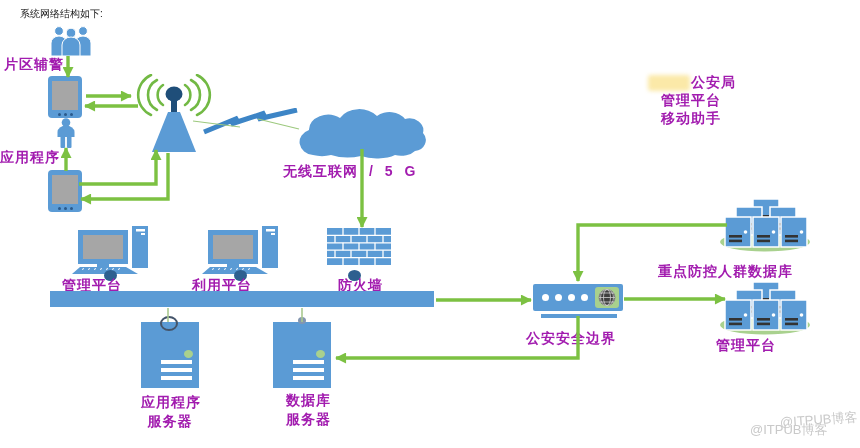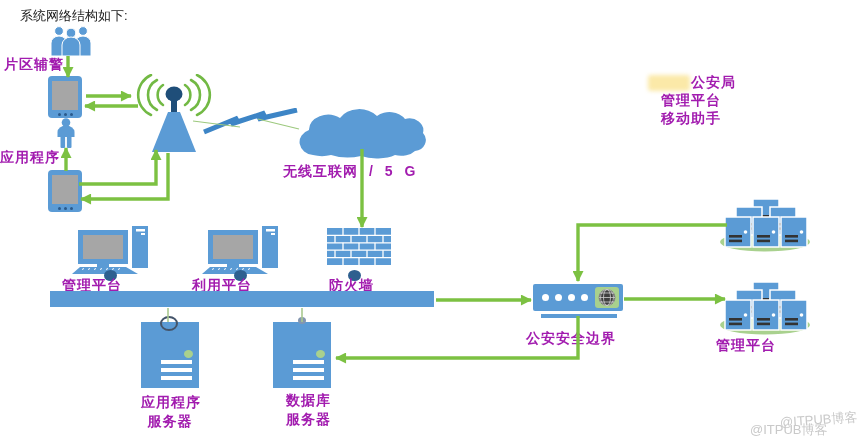--- a/index.html
+++ b/index.html
@@ -6,21 +6,21 @@
   #canvas{
     position:relative;width:860px;height:448px;background:#ffffff;overflow:hidden;
     font-family:"Liberation Sans","DejaVu Sans",sans-serif;
   }
   .abs{position:absolute;}
   .lbl{
     position:absolute;color:#a21caf;font-weight:bold;font-size:14px;
     line-height:17px;white-space:nowrap;letter-spacing:1px;
   }
   .title{
-    position:absolute;color:#1a1a1a;font-size:13px;font-weight:normal;white-space:nowrap;
+    position:absolute;color:#1a1a1a;font-size:10px;font-weight:normal;white-space:nowrap;
   }
   .tablet{
     position:absolute;width:34px;height:42px;background:#5b9bd5;border-radius:4px;
   }
   .tablet .screen{
     position:absolute;left:4px;top:5px;width:26px;height:29px;background:#a6a6a6;
   }
   .tablet .dots{position:absolute;left:0;right:0;bottom:2px;text-align:center;font-size:0;}
   .tablet .dots i{
     display:inline-block;width:3px;height:3px;border-radius:50%;
@@ -213,21 +213,21 @@
       <line x1="8" y1="22.2" x2="8" y2="29.6"></line>
         <line x1="24" y1="22.2" x2="24" y2="29.6"></line>
         <line x1="40" y1="22.2" x2="40" y2="29.6"></line>
         <line x1="56" y1="22.2" x2="56" y2="29.6"></line>
       <line x1="16" y1="29.6" x2="16" y2="37"></line>
         <line x1="32" y1="29.6" x2="32" y2="37"></line>
         <line x1="48" y1="29.6" x2="48" y2="37"></line>
     </g>
   </svg>
   <div class="navy-dot" style="left:348px;top:270px;"></div>
-  <div class="lbl" style="left:329px;top:277px;">防火墙</div>
+  <div class="lbl" style="left:338px;top:277px;">防火墙</div>
 
   <div class="bus"></div>
 
   <div class="server" style="left:141px;top:322px;">
     <div class="led"></div>
     <div class="bar" style="top:38px;"></div>
     <div class="bar" style="top:46px;"></div>
     <div class="bar" style="top:54px;"></div>
   </div>
   <div class="abs" style="left:160px;top:316px;width:14px;height:11px;border:2px solid #44546a;border-radius:50%;background:transparent;"></div>
@@ -297,20 +297,21 @@
         <circle cx="20.5" cy="15" r="1.8" fill="#fff"></circle>
       </g>
       <g transform="translate(62,18)">
         <rect width="26" height="30" fill="#5b9bd5" stroke="#fff" stroke-width="1.5"></rect>
         <rect x="4" y="18" width="13" height="2.6" fill="#333"></rect>
           <rect x="4" y="22.6" width="13" height="2.6" fill="#333"></rect>
         <circle cx="20.5" cy="15" r="1.8" fill="#fff"></circle>
       </g>
     </g>
   </svg>
+  <div class="lbl" style="left:658px;top:263px;">重点防控人群数据库</div>
 
   <svg class="abs" style="left:719px;top:282px;" width="94" height="53" viewBox="0 0 94 53">
     <ellipse cx="46" cy="43" rx="45" ry="9.5" fill="#a9d18e"></ellipse>
     <g>
       <g transform="translate(34,0)">
         <rect width="26" height="28" fill="#5b9bd5" stroke="#fff" stroke-width="1.5"></rect>
         <rect x="4" y="16" width="12" height="2.4" fill="#333"></rect>
           <rect x="4" y="20.4" width="12" height="2.4" fill="#333"></rect>
         <circle cx="20" cy="13" r="1.7" fill="#fff"></circle>
       </g>

